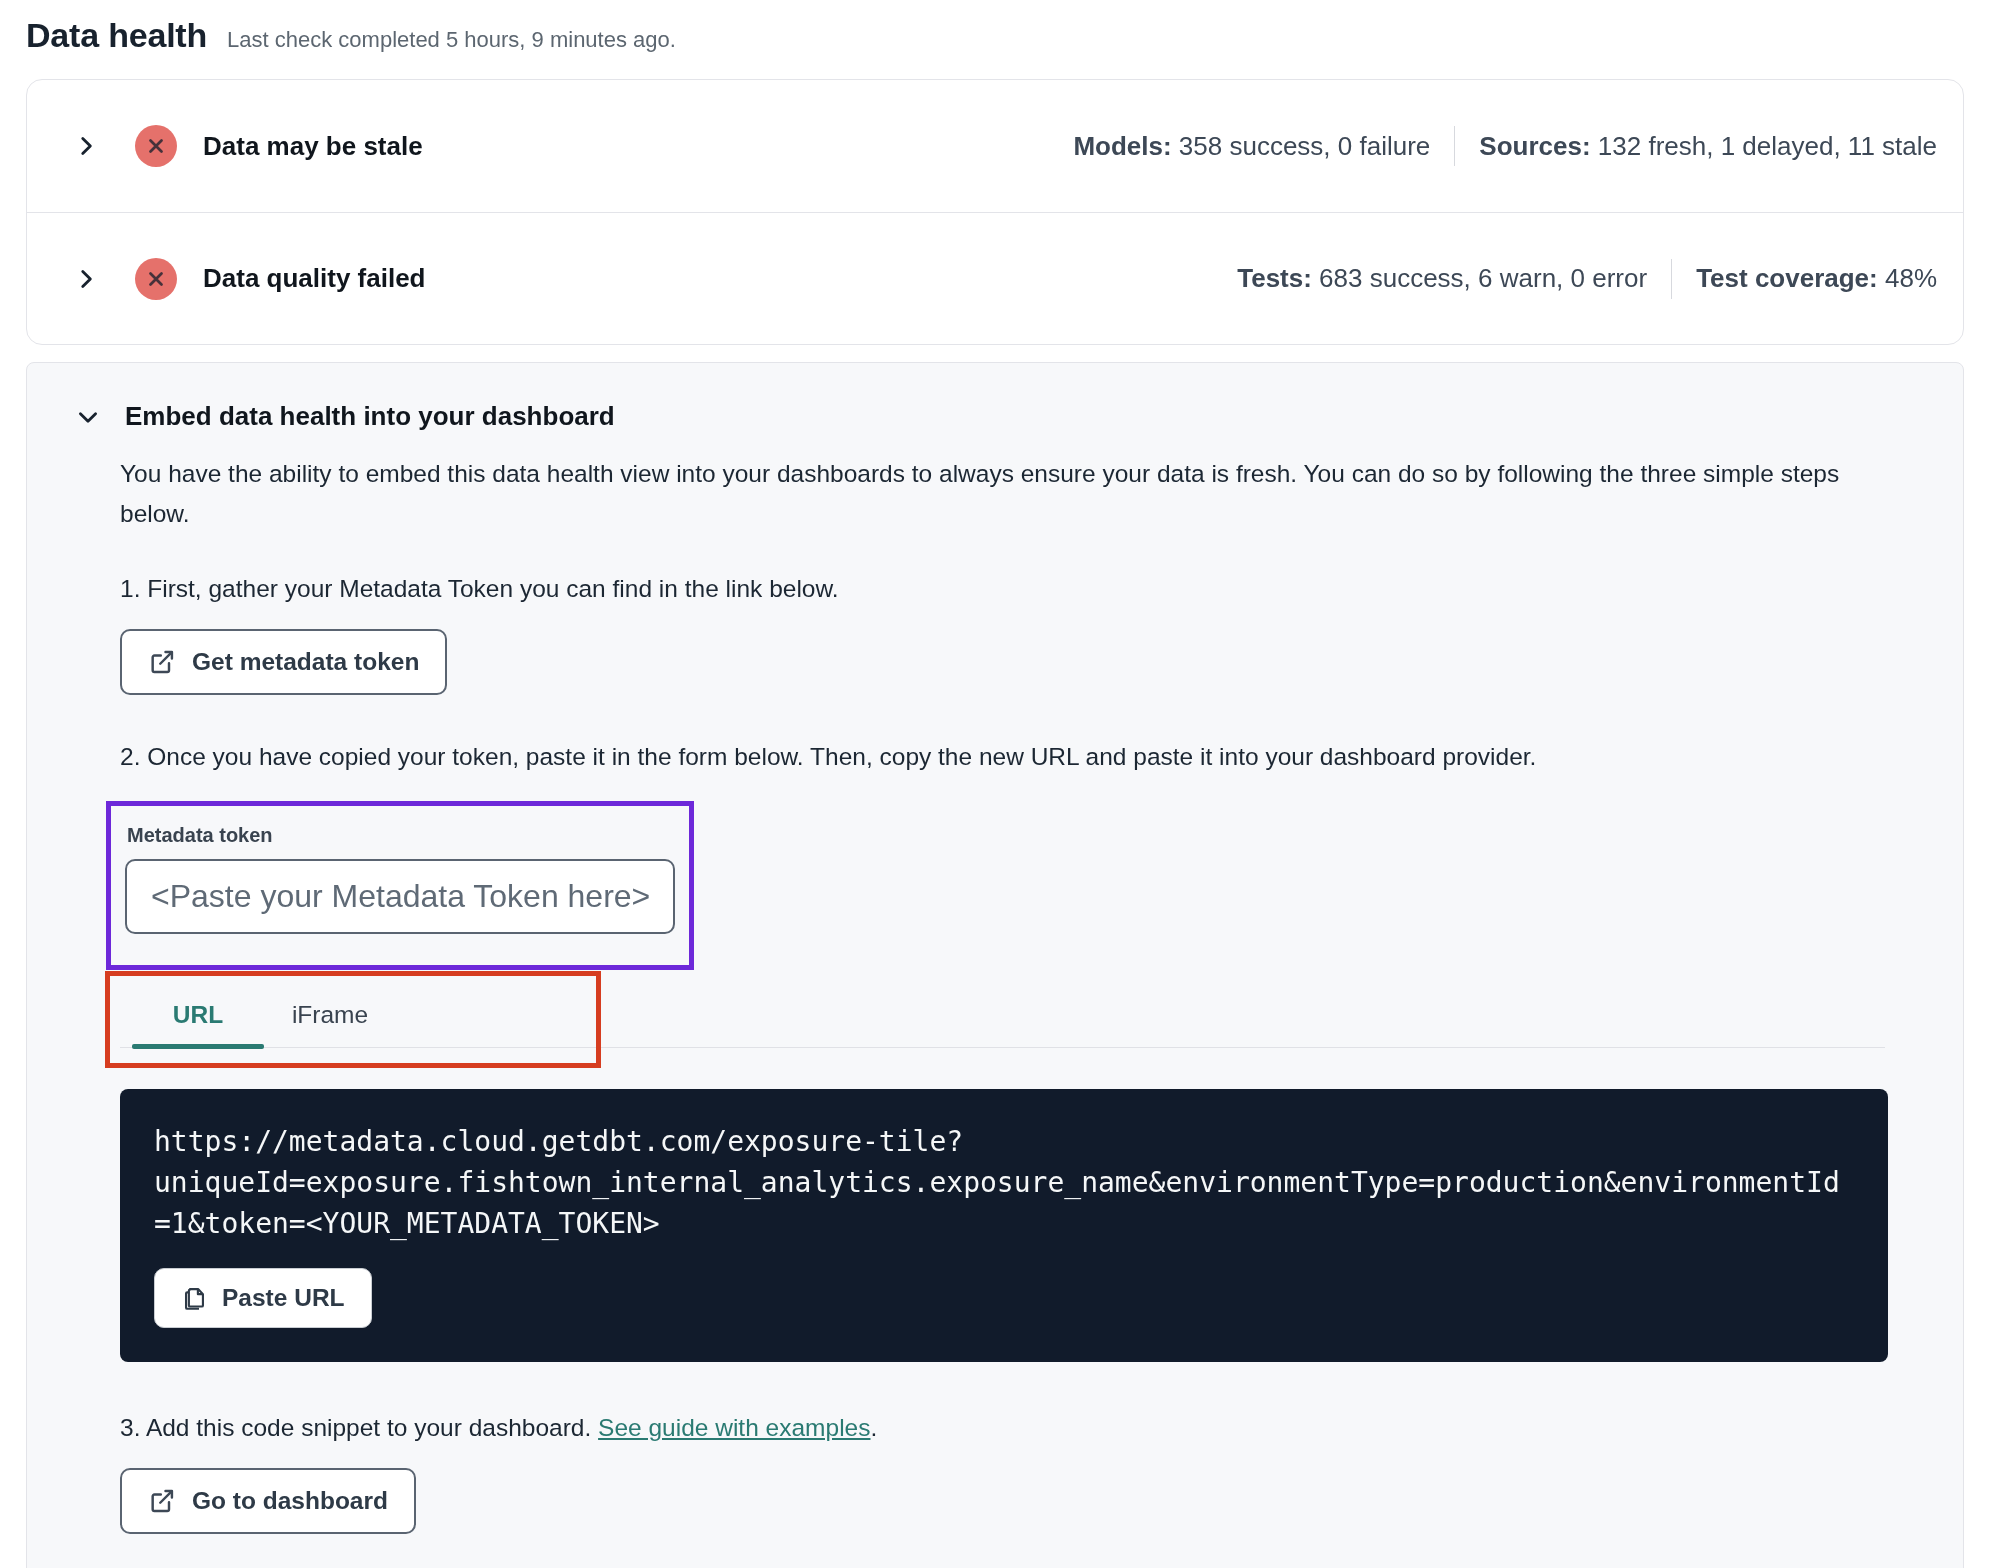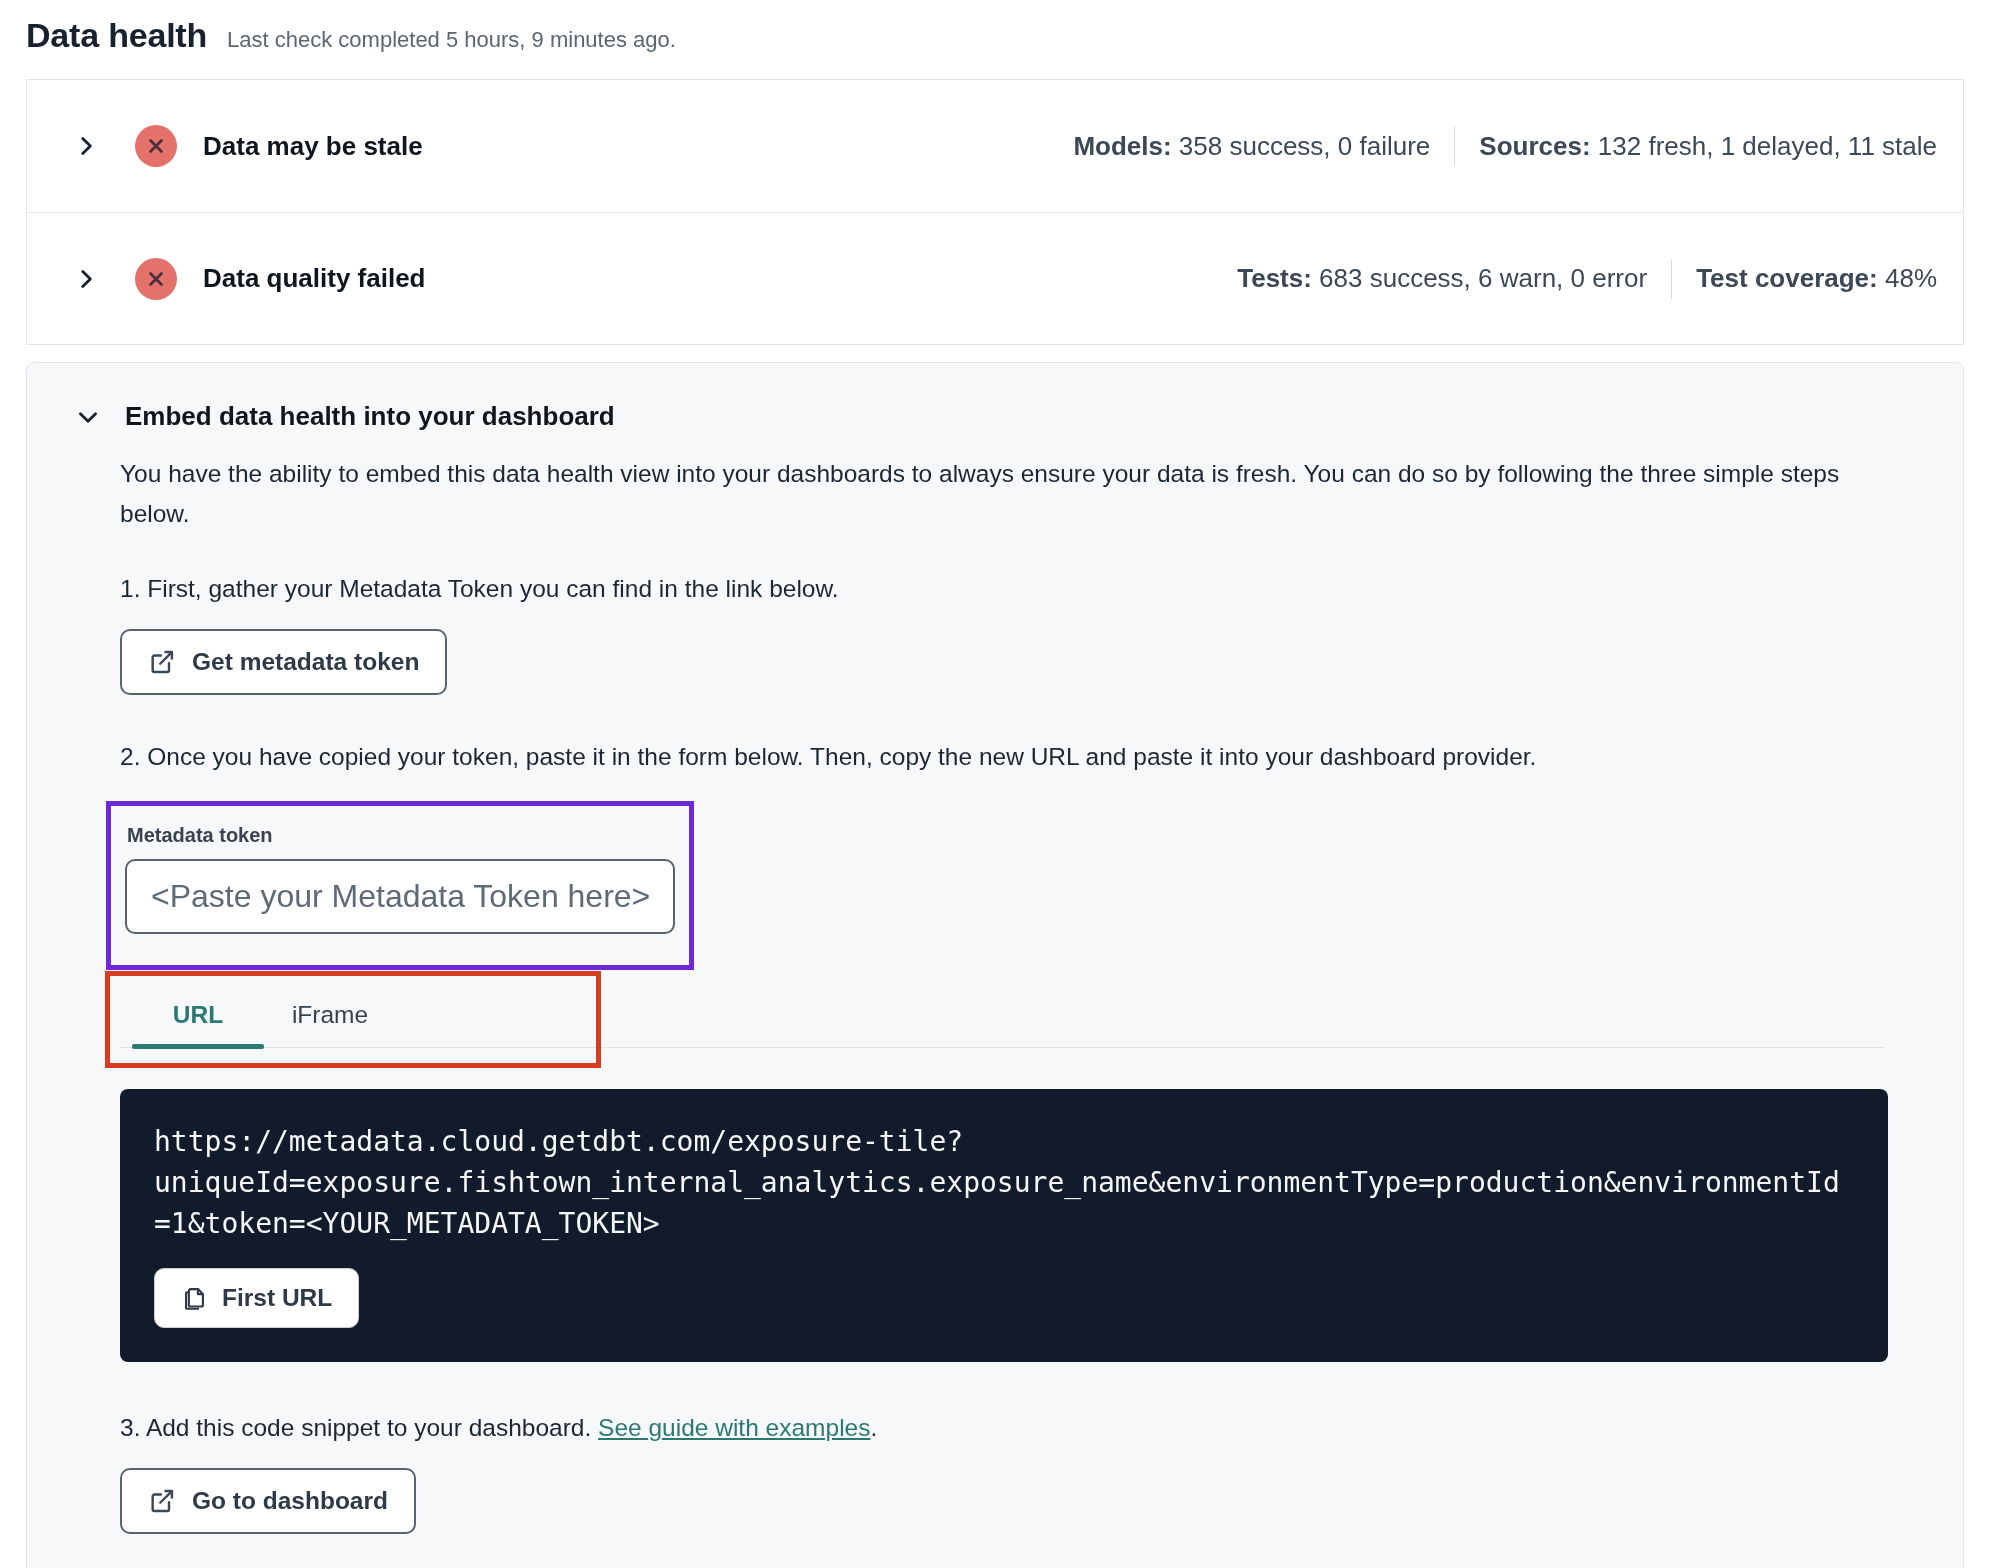--- a/index.html
+++ b/index.html
@@ -6,21 +6,21 @@
   html, body { width: 1990px; height: 1568px; background: #ffffff;
     font-family: "Liberation Sans", sans-serif; color: #1c2733; }
   .page { padding: 10px 26px 0 26px; }
 
   
   .page-header { display: flex; align-items: baseline; gap: 20px; padding-top: 6px; }
   .page-title { font-size: 34px; font-weight: 600; color: #18222e; letter-spacing: -0.2px; }
   .page-subtitle { font-size: 22px; color: #5c6670; }
 
   
-  .status-card { margin-top: 24px; border: 1px solid #e3e4e9; border-radius: 0; background: #ffffff; }
+  .status-card { margin-top: 24px; border: 1px solid #e3e4e9; border-radius: 16px; background: #ffffff; }
   .status-row { display: flex; align-items: center; height: 132px; padding: 0 26px 0 44px; }
   .status-row + .status-row { border-top: 1px solid #e3e4e9; }
   .chevron-btn { width: 30px; height: 30px; color: #18222e; cursor: pointer; flex: 0 0 auto; display: flex; align-items: center; justify-content: center; }
   .chevron-btn svg { width: 26px; height: 26px; }
   .err-badge { width: 42px; height: 42px; border-radius: 50%; background: #e5716b; margin-left: 34px; flex: 0 0 auto; display: flex; align-items: center; justify-content: center; }
   .err-badge svg { width: 22px; height: 22px; color: #46313a; }
   .status-label { margin-left: 26px; font-size: 26px; font-weight: 700; color: #10161d; }
   .status-stats { margin-left: auto; display: flex; align-items: center; font-size: 26px; color: #3d4856; white-space: nowrap; }
   .stat b { font-weight: 700; }
   .stat-sep { width: 1px; height: 40px; background: #d7d9de; margin: 0 24px; }
@@ -175,21 +175,21 @@
           <div>https://metadata.cloud.getdbt.com/exposure-tile?</div>
           <div>uniqueId=exposure.fishtown_internal_analytics.exposure_name&amp;environmentType=production&amp;environmentId</div>
           <div>=1&amp;token=&lt;YOUR_METADATA_TOKEN&gt;</div>
         </div>
         <button class="copy-btn">
           <svg viewBox="0 0 24 24" fill="none" stroke="currentColor" stroke-width="1.9" stroke-linejoin="round">
               <path d="M8 4.5h7.2L19.5 9v10a1 1 0 0 1-1 1H8a1 1 0 0 1-1-1v-13a1 1 0 0 1 1-1z"></path>
               <path d="M15 4.5V9h4.5"></path>
               <path d="M7 7.5H5.5a1 1 0 0 0-1 1V21a1 1 0 0 0 1 1H16"></path>
             </svg>
-          <span>First URL</span>
+          <span>Paste URL</span>
         </button>
       </div>
 
       <p class="step-text step-3"><span>3. Add this code snippet to your dashboard. </span><a class="guide-link">See guide with examples</a><span>.</span></p>
 
       <div class="btn-row">
         <button class="ghost-btn">
           <svg viewBox="0 0 24 24" fill="none" stroke="currentColor" stroke-width="2.1" stroke-linecap="round" stroke-linejoin="round">
               <path d="M18 13v6a1.5 1.5 0 0 1-1.5 1.5h-11A1.5 1.5 0 0 1 4 19V8a1.5 1.5 0 0 1 1.5-1.5H11"></path>
               <polyline points="15 3.5 20.5 3.5 20.5 9"></polyline>

